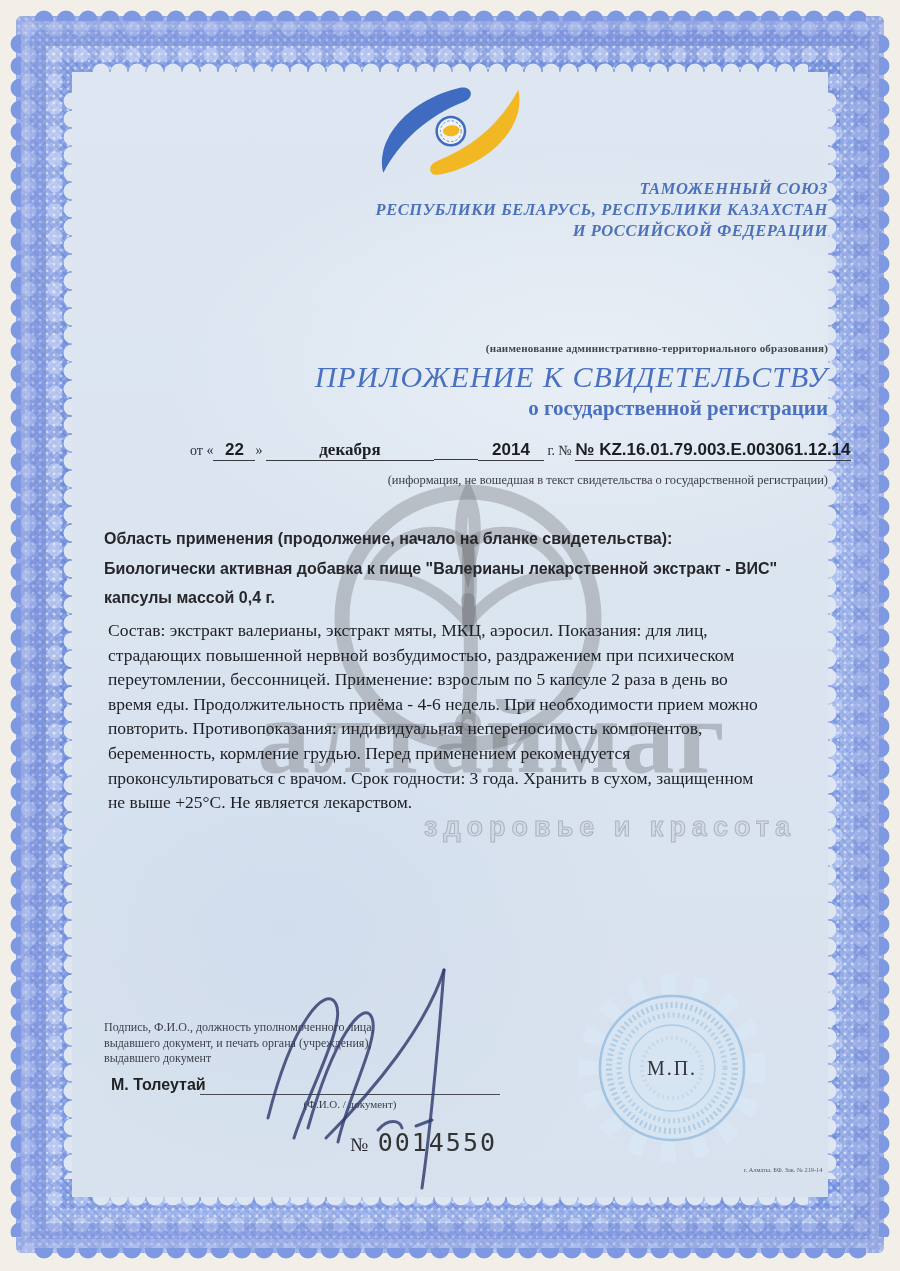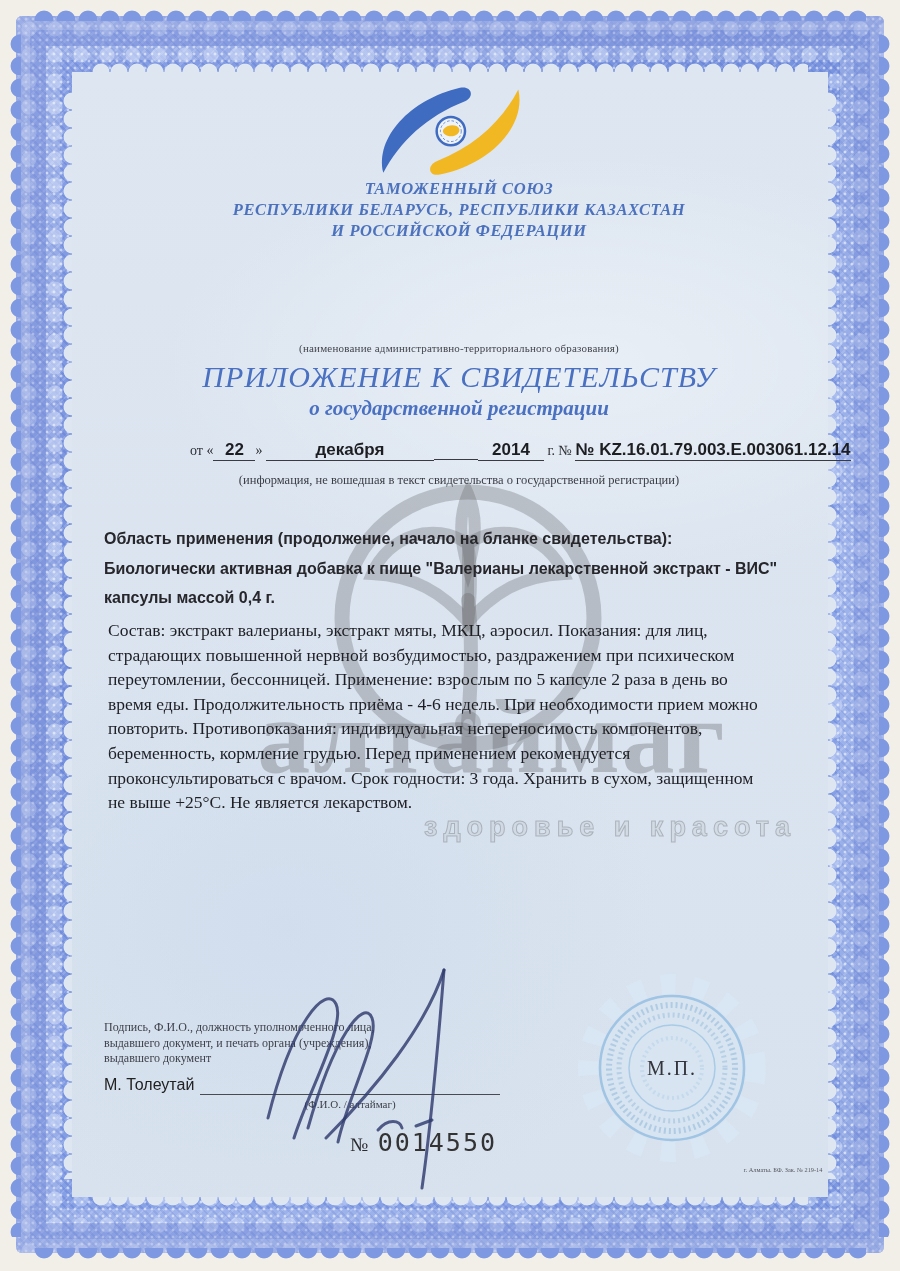--- a/index.html
+++ b/index.html
@@ -37,38 +37,38 @@
   .sci-right{right:60px;top:92px;bottom:92px;width:12px;
       background:radial-gradient(circle at 0px 9px,#dde6f1 8px,rgba(0,0,0,0) 8.8px) left top/12px 18px repeat-y;}
   
   .paper{position:absolute;left:72px;top:72px;width:756px;height:1125px;
       background:
         radial-gradient(ellipse 620px 320px at 68% 26%, rgba(255,255,255,.38), rgba(0,0,0,0) 70%),
         radial-gradient(ellipse 520px 420px at 28% 76%, rgba(203,217,236,.55), rgba(0,0,0,0) 72%),
         linear-gradient(#dde6f1,#d8e2ee);
       color:#23242a;}
   .abs{position:absolute;}
-  .ctr{left:18px;right:0;text-align:center;}
+  .ctr{left:18px;right:0;text-align:right;}
   
   .org-line{font-style:italic;font-weight:bold;color:#4d72bd;font-size:16.5px;line-height:21px;letter-spacing:.6px;}
-  .admin-cap{font-size:11px;color:#43454d;letter-spacing:.2px;}
+  .admin-cap{font-size:11px;color:#43454d;letter-spacing:.2px;font-weight:bold;}
   .doc-title{font-style:italic;font-weight:normal;color:#4a70c2;font-size:30px;letter-spacing:1px;}
-  .doc-sub{font-style:italic;font-weight:bold;color:#4a70c2;font-size:21px;}
+  .doc-sub{font-weight:bold;color:#4a70c2;font-size:21px;}
   
   .daterow{left:118px;top:368px;font-size:14px;color:#2c2d33;white-space:nowrap;}
   .daterow .fill{font-family:"Liberation Sans",sans-serif;font-weight:bold;font-size:17px;color:#1d1e22;}
   .blank{display:inline-block;border-bottom:1.5px solid #3a3b40;text-align:center;}
   .info-cap{font-size:12.5px;color:#3b3d45;}
   
   .p1{left:32px;top:452px;width:700px;font-family:"Liberation Sans",sans-serif;font-weight:bold;
       font-size:16px;line-height:29.5px;color:#26262b;}
   .p2{left:36px;top:546px;width:712px;font-size:17.5px;line-height:24.6px;color:#1e1f24;}
   
   .sig-cap{left:32px;top:948px;font-size:12px;line-height:15.5px;color:#3c3f49;}
-  .sig-name{left:32px;top:1004px;font-family:"Liberation Sans",sans-serif;font-weight:normal;font-size:16px;color:#222;}
+  .sig-name{left:39px;top:1004px;font-family:"Liberation Sans",sans-serif;font-weight:bold;font-size:16px;color:#222;}
   .sig-line{left:128px;top:960px;width:300px;height:62px;border-bottom:1.2px solid #4a4b52;}
   .fio-cap{left:128px;top:1026px;width:300px;text-align:center;font-size:11px;color:#3c3f49;}
   
   .seal{left:505px;top:901px;width:190px;height:190px;}
   .seal-label{position:absolute;left:0;right:0;top:84px;text-align:center;font-size:20px;
       letter-spacing:2px;color:#33343c;}
   
   .serial{left:278px;top:1056px;font-size:19px;color:#2b2b2e;}
   .serial .digits{font-family:"DejaVu Sans Mono",monospace;font-size:25px;letter-spacing:2px;color:#333;}
   .print-note{right:6px;top:1094px;font-size:9px;color:#55565e;transform:scale(.7);transform-origin:right top;}
@@ -124,21 +124,21 @@
       <div class="org-line">РЕСПУБЛИКИ БЕЛАРУСЬ, РЕСПУБЛИКИ КАЗАХСТАН</div>
       <div class="org-line">И РОССИЙСКОЙ ФЕДЕРАЦИИ</div>
     </div>
 
     <div class="abs ctr admin-cap" style="top:270px;">(наименование административно-территориального образования)</div>
     <div class="abs ctr doc-title" style="top:288px;">ПРИЛОЖЕНИЕ К СВИДЕТЕЛЬСТВУ</div>
     <div class="abs ctr doc-sub" style="top:324px;">о государственной регистрации</div>
 
     <div class="abs daterow">
       <span>от «</span><span class="blank fill" style="min-width:42px;">22</span><span>»</span>
-      <span class="blank fill" style="min-width:168px;">декабря</span><span class="blank" style="min-width:44px;">&nbsp;</span><span class="blank fill" style="min-width:66px;">2014</span>
+      <span class="blank fill" style="min-width:168px;font-family:Liberation Serif, serif;">декабря</span><span class="blank" style="min-width:44px;">&nbsp;</span><span class="blank fill" style="min-width:66px;">2014</span>
       <span>г.</span>
       <span>№</span>
       <span class="blank fill" style="min-width:252px;">№ KZ.16.01.79.003.Е.003061.12.14</span>
     </div>
     <div class="abs ctr info-cap" style="top:401px;">(информация, не вошедшая в текст свидетельства о государственной регистрации)</div>
 
     <div class="abs p1">
       <div>Область применения (продолжение, начало на бланке свидетельства):</div>
       <div>Биологически активная добавка к пище "Валерианы лекарственной экстракт - ВИС"</div>
       <div>капсулы массой 0,4 г.</div>
@@ -155,21 +155,21 @@
       <div>не выше +25°С. Не является лекарством.</div>
     </div>
 
     <div class="abs sig-cap">
       <div>Подпись, Ф.И.О.,  должность уполномоченного лица,</div>
       <div>выдавшего документ, и печать органа (учреждения),</div>
       <div>выдавшего документ</div>
     </div>
     <div class="abs sig-line"></div>
     <div class="abs sig-name">М. Толеутай</div>
-    <div class="abs fio-cap">(Ф.И.О. / алтаймаг)</div>
+    <div class="abs fio-cap">(Ф.И.О. / документ)</div>
     <svg class="abs" style="left:158px;top:888px;" width="300" height="236" viewBox="0 0 300 236">
       <g fill="none" stroke="rgba(47,58,110,.82)" stroke-width="3" stroke-linecap="round">
         <path d="M38 158 C62 62 96 24 106 44 C116 64 80 128 64 178"></path>
         <path d="M78 168 C104 76 134 38 142 58 C150 78 118 136 108 182"></path>
         <path d="M96 178 C146 128 196 66 214 10"></path>
         <path d="M214 10 C208 86 202 158 192 228"></path>
         <path d="M148 170 C158 158 170 160 172 168 M186 166 L202 160"></path>
       </g>
     </svg>
 

